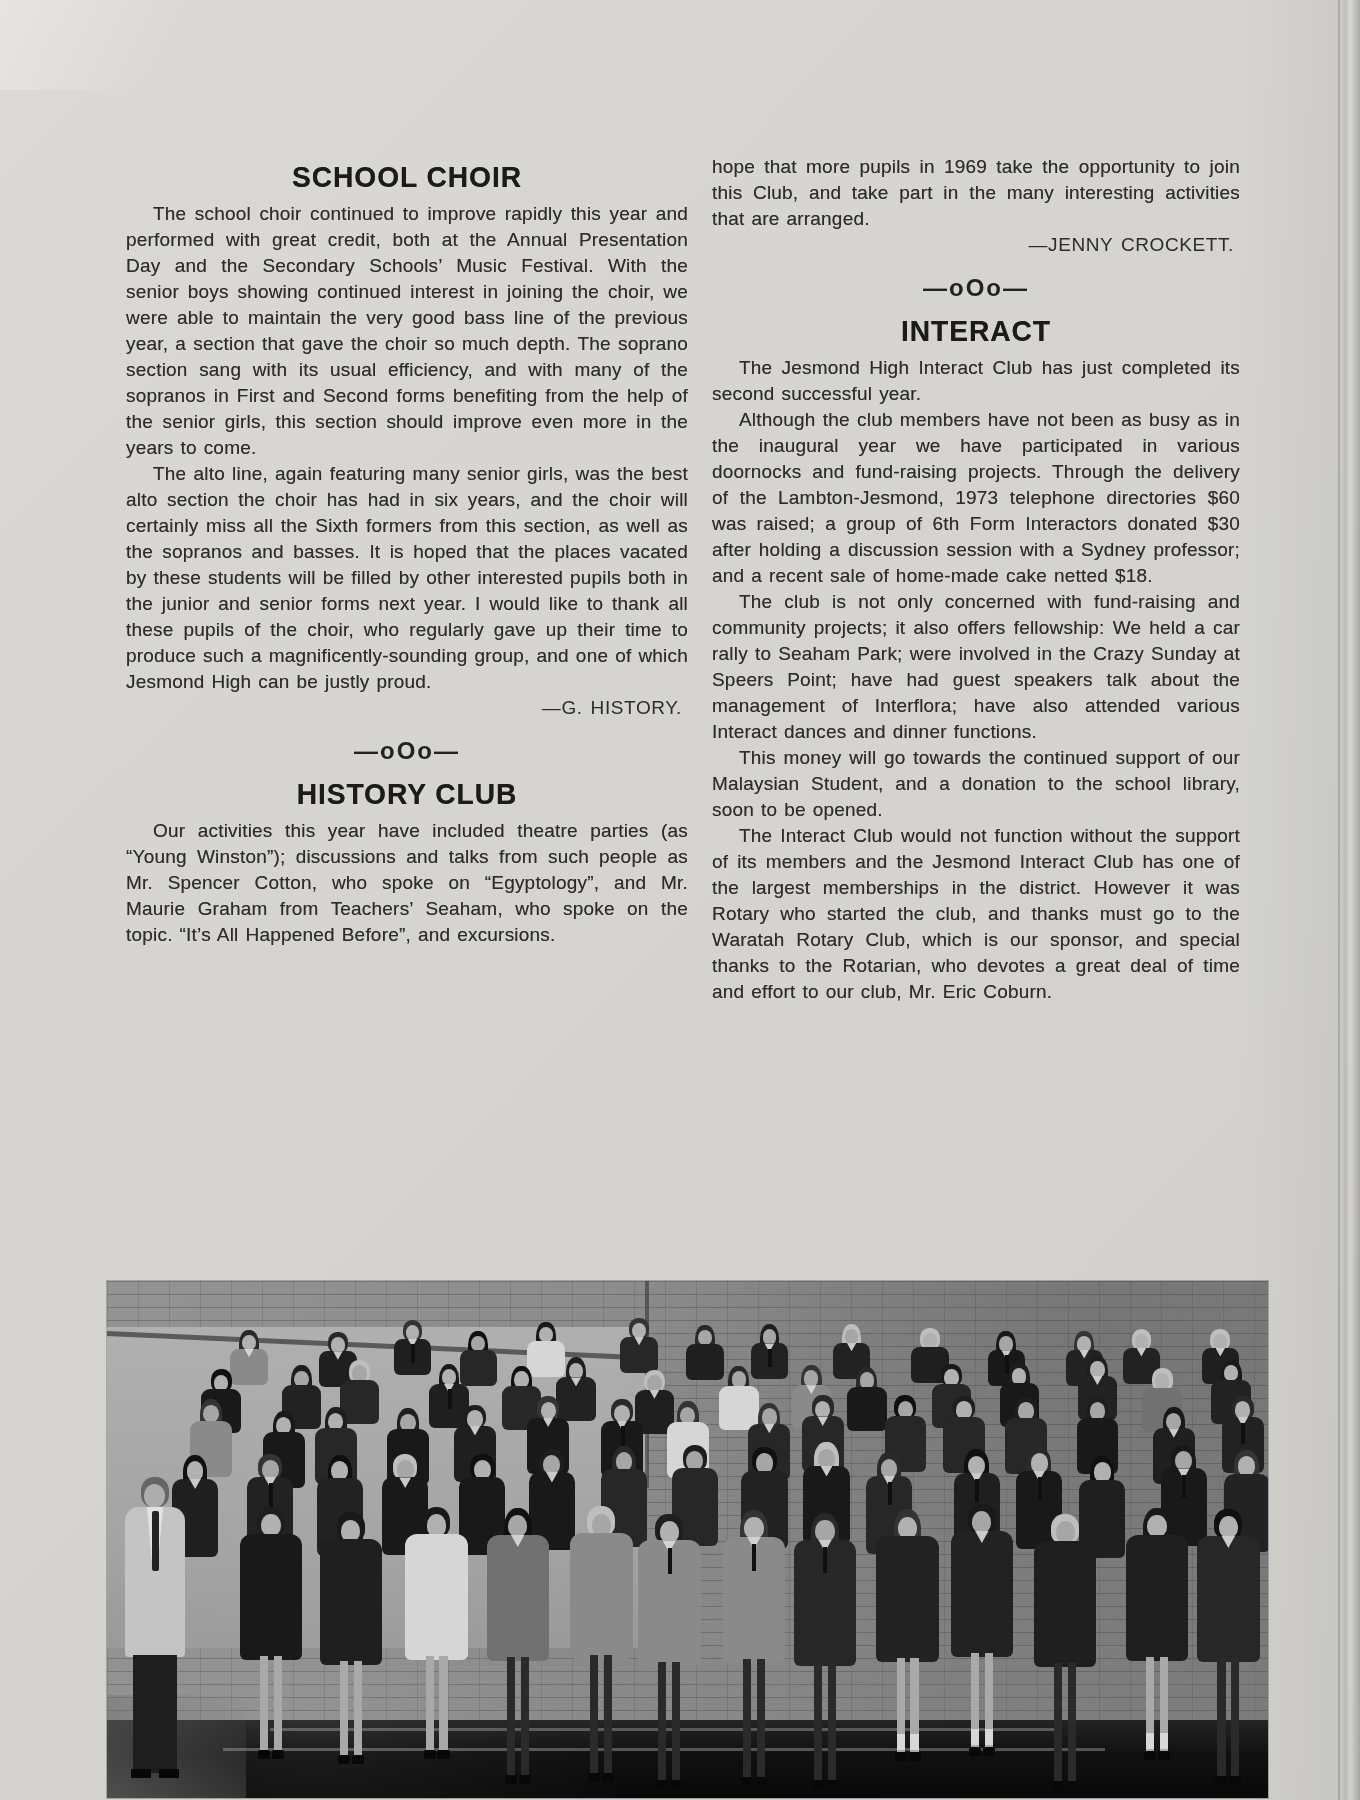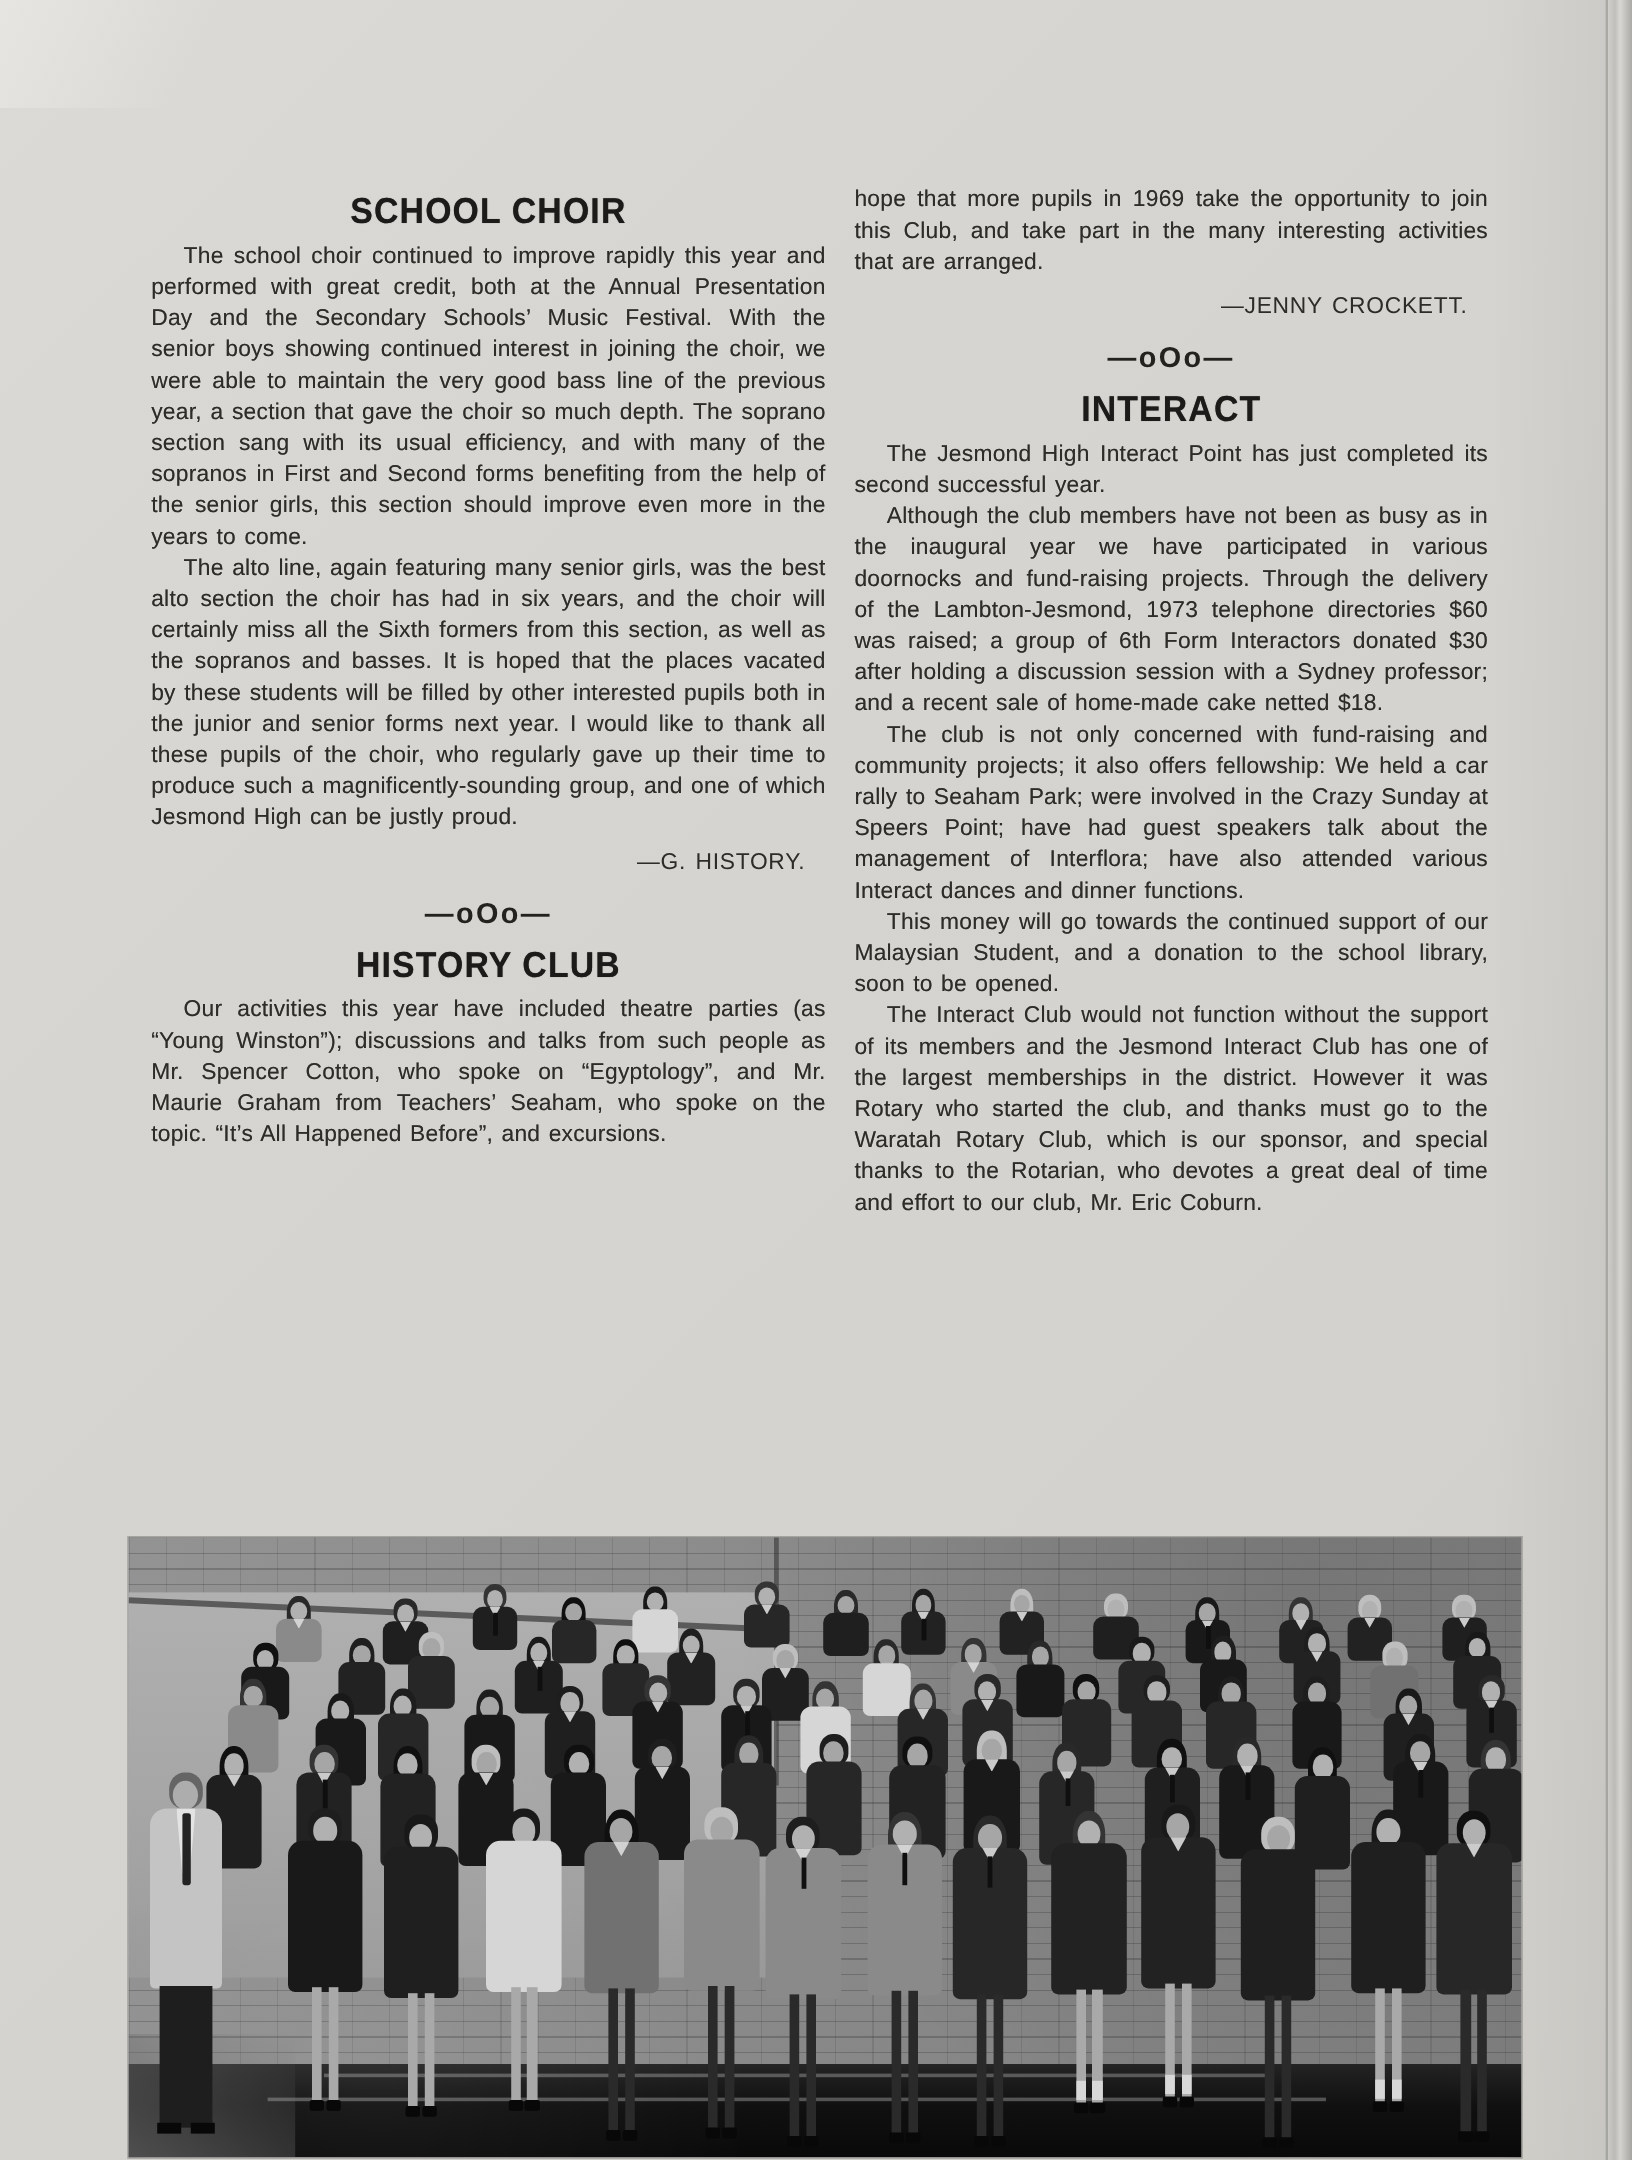--- a/index.html
+++ b/index.html
@@ -43,21 +43,21 @@
     text-shadow:0 0 .5px rgba(46,44,41,.55);
   }
   .ind{text-indent:27px;}
   h2.heading{
     margin:0 0 7px 0;text-align:center;
     font-size:30px;line-height:34px;font-weight:700;color:#1c1b19;
     letter-spacing:1px;transform:scaleX(.94);
     text-shadow:0 0 .6px rgba(20,20,18,.7);
   }
   .sig{
-    margin:11px;font-size:19px;line-height:26px;text-align:right;
+    margin:0;font-size:19px;line-height:26px;text-align:right;
     letter-spacing:.6px;padding-right:6px;word-spacing:2px;
   }
   .divider{
     margin:16px 0 12px 0;text-align:center;
     font-size:24px;line-height:28px;color:#23221f;letter-spacing:2px;
     font-weight:600;
   }
   .sp-top{margin-top:0;}
 
   
@@ -123,21 +123,21 @@
     <div class="divider">—oOo—</div>
     <h2 class="heading">HISTORY CLUB</h2>
     <p class="body ind">Our activities this year have included theatre parties (as “Young Winston”); discussions and talks from such people as Mr. Spencer Cotton, who spoke on “Egyptology”, and Mr. Maurie Graham from Teachers’ Seaham, who spoke on the topic. “It’s All Happened Before”, and excursions.</p>
   </div>
 
   <div class="col col-right">
     <p class="body sp-top">hope that more pupils in 1969 take the opportunity to join this Club, and take part in the many interesting activities that are arranged.</p>
     <p class="sig">—JENNY CROCKETT.</p>
     <div class="divider">—oOo—</div>
     <h2 class="heading">INTERACT</h2>
-    <p class="body ind">The Jesmond High Interact Point has just completed its second successful year.</p>
+    <p class="body ind">The Jesmond High Interact Club has just completed its second successful year.</p>
     <p class="body ind">Although the club members have not been as busy as in the inaugural year we have participated in various doornocks and fund-raising projects. Through the delivery of the Lambton-Jesmond, 1973 telephone directories $60 was raised; a group of 6th Form Interactors donated $30 after holding a discussion session with a Sydney professor; and a recent sale of home-made cake netted $18.</p>
     <p class="body ind">The club is not only concerned with fund-raising and community projects; it also offers fellowship: We held a car rally to Seaham Park; were involved in the Crazy Sunday at Speers Point; have had guest speakers talk about the management of Interflora; have also attended various Interact dances and dinner functions.</p>
     <p class="body ind">This money will go towards the continued support of our Malaysian Student, and a donation to the school library, soon to be opened.</p>
     <p class="body ind">The Interact Club would not function without the support of its members and the Jesmond Interact Club has one of the largest memberships in the district. However it was Rotary who started the club, and thanks must go to the Waratah Rotary Club, which is our sponsor, and special thanks to the Rotarian, who devotes a great deal of time and effort to our club, Mr. Eric Coburn.</p>
   </div>
 
   <div class="photo" role="img" aria-label="Black-and-white group photograph of the school choir standing in rows in front of a brick wall">
     <div class="photo-inner">
       <div class="wall-brick"></div>
       <div class="wall-left"></div>

